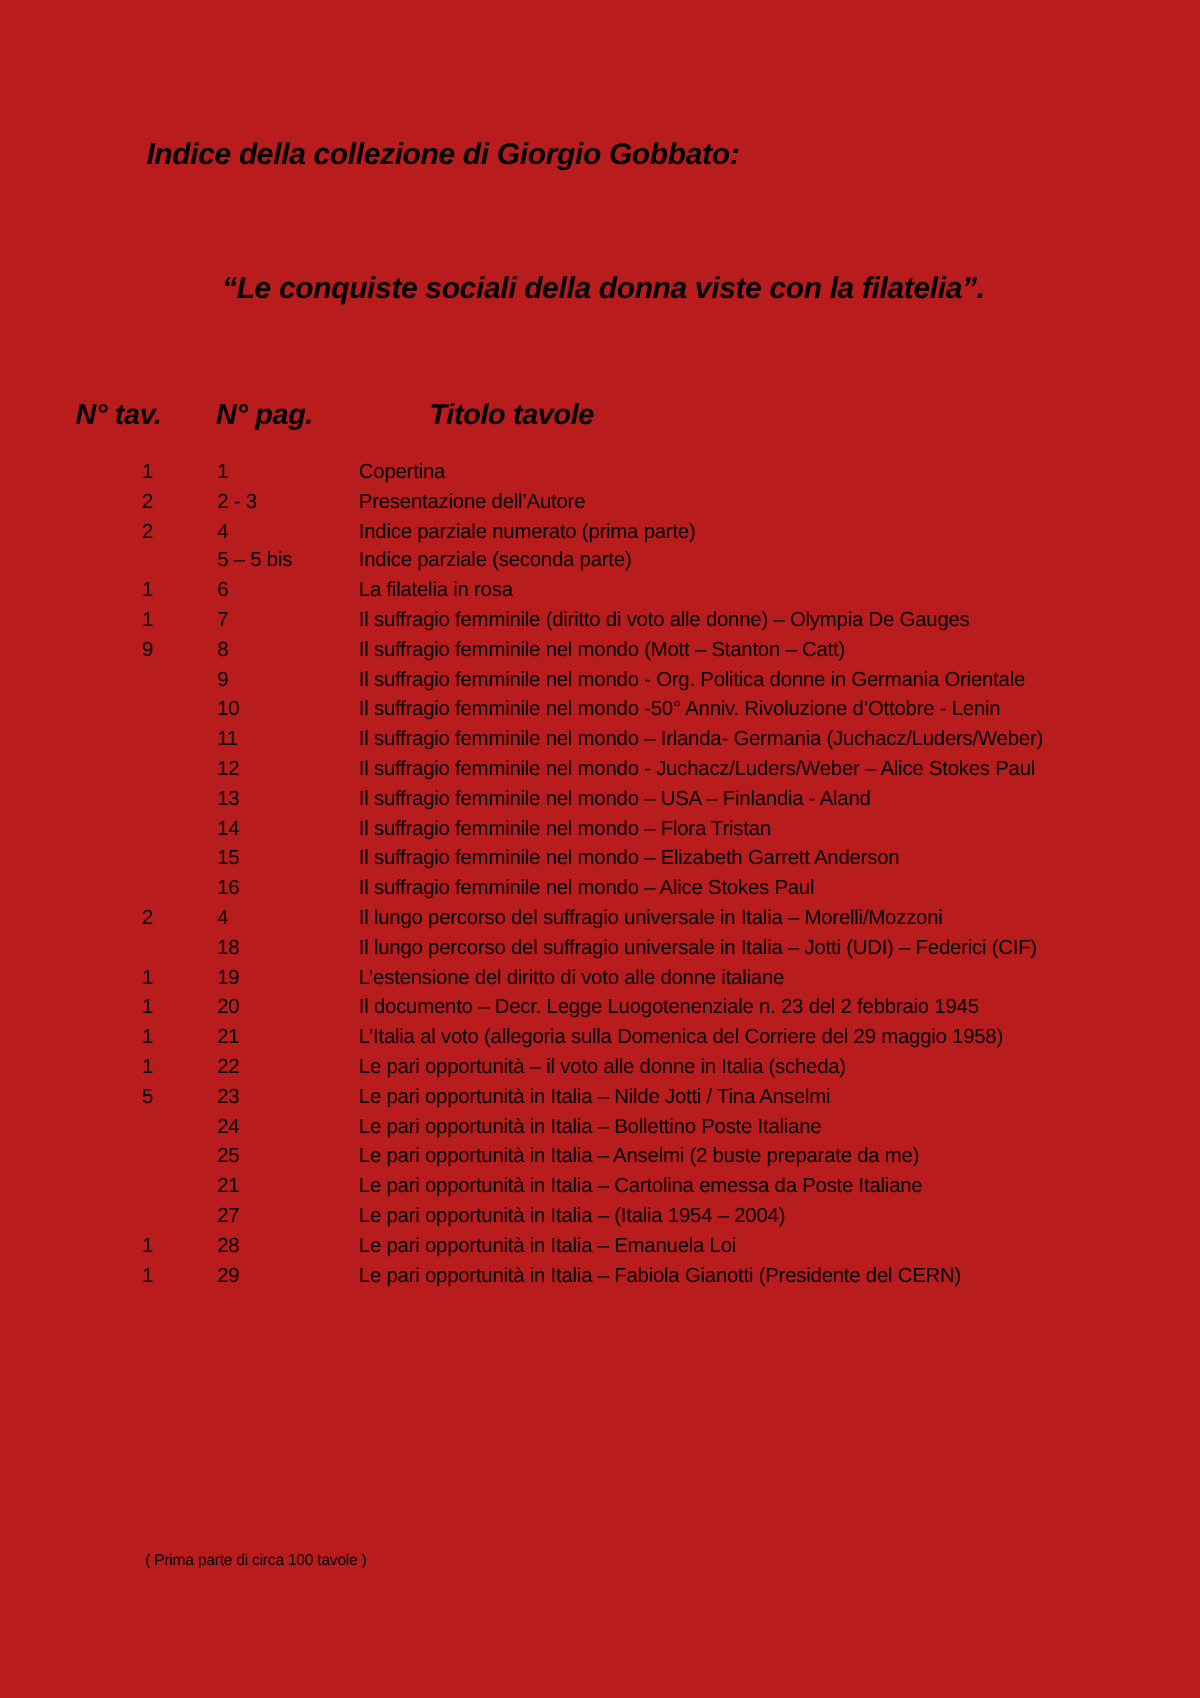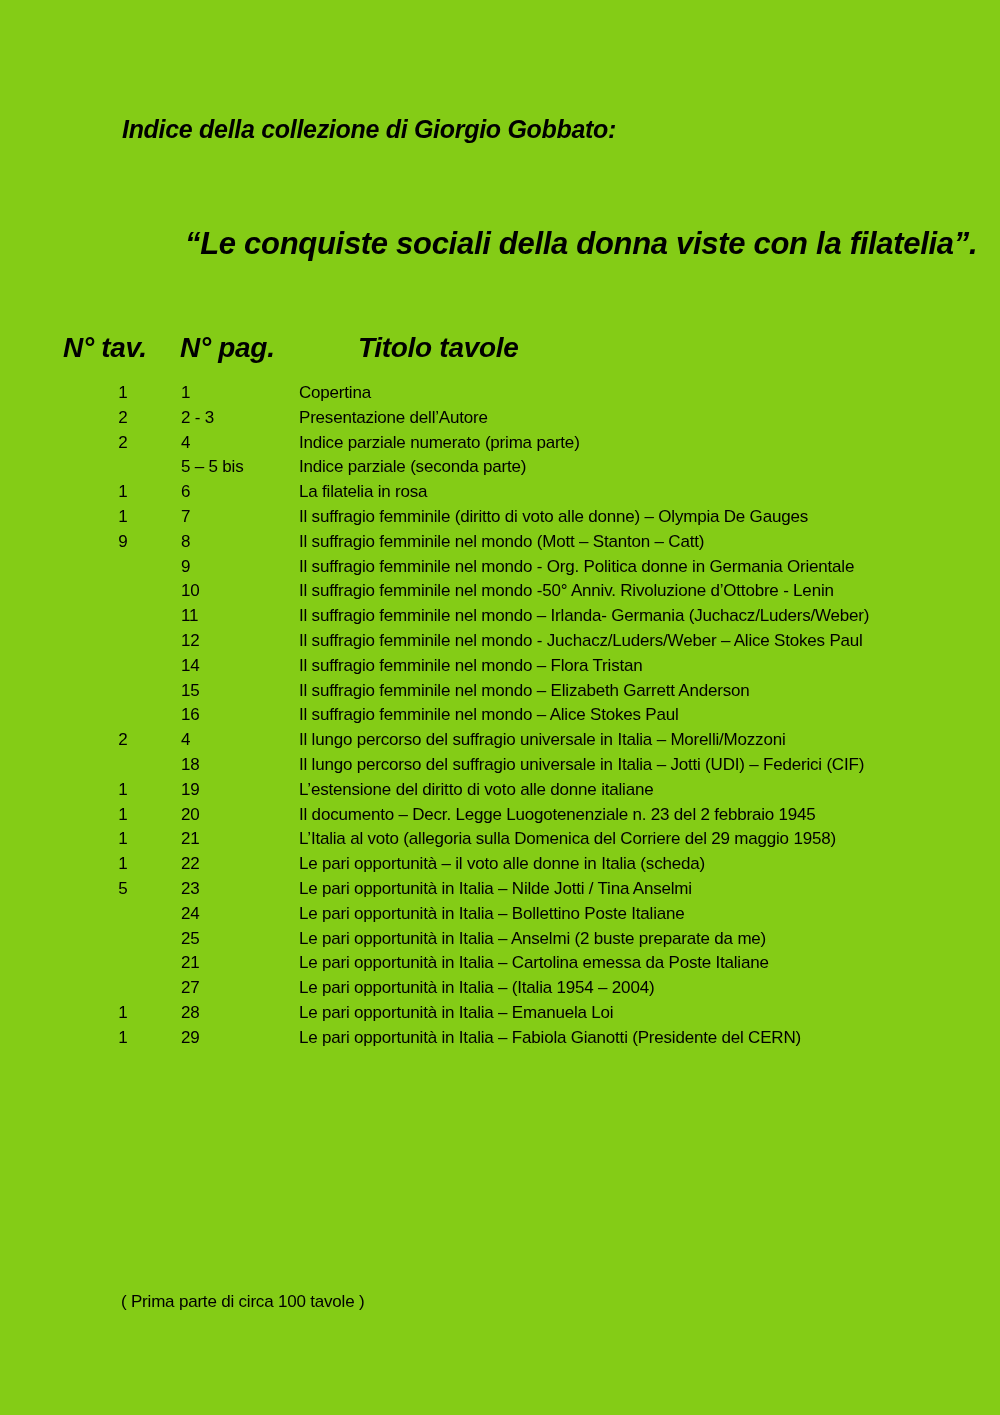--- a/index.html
+++ b/index.html
@@ -4,52 +4,52 @@
 <style>
   html, body {
     margin: 0;
     padding: 0;
     background: #ffffff;
   }
   .page {
     position: relative;
     width: 1000px;
     height: 1415px;
-    background: #84cc16;
+    background: #b91c1c;
     color: #000000;
     font-family: "Liberation Sans", sans-serif;
     overflow: hidden;
   }
   .doc-title {
     position: absolute;
     left: 122px;
     top: 115px;
     font-size: 25px;
     font-weight: bold;
     font-style: italic;
     letter-spacing: -0.3px;
     white-space: nowrap;
   }
   .doc-subtitle {
     position: absolute;
     left: 185px;
     top: 226px;
-    font-size: 31px;
+    font-size: 25px;
     font-weight: bold;
     font-style: italic;
     letter-spacing: -0.3px;
     white-space: nowrap;
   }
   .col-headers {
     position: absolute;
     left: 0;
     top: 332px;
     width: 100%;
     height: 30px;
-    font-size: 28px;
+    font-size: 24px;
     font-weight: bold;
     font-style: italic;
     letter-spacing: -0.3px;
   }
   .h-tav   { position: absolute; left: 63px;  white-space: nowrap; }
   .h-pag   { position: absolute; left: 180px; white-space: nowrap; }
   .h-title { position: absolute; left: 358px; white-space: nowrap; }
   .rows {
     position: absolute;
     left: 0;
@@ -77,21 +77,21 @@
   }
   .c-title {
     position: absolute;
     left: 299px;
     white-space: nowrap;
   }
   .doc-footer {
     position: absolute;
     left: 121px;
     top: 1292px;
-    font-size: 17px;
+    font-size: 13px;
     letter-spacing: -0.2px;
     white-space: nowrap;
   }
 </style>
 </head>
 <body>
 
 <div class="page">
 
   <div class="doc-title">Indice della collezione di Giorgio Gobbato:</div>
@@ -155,20 +155,25 @@
         <span class="c-pag">11</span>
         <span class="c-title">Il suffragio femminile nel mondo – Irlanda- Germania (Juchacz/Luders/Weber)</span>
       </div>
       <div class="trow">
         <span class="c-tav"></span>
         <span class="c-pag">12</span>
         <span class="c-title">Il suffragio femminile nel mondo - Juchacz/Luders/Weber – Alice Stokes Paul</span>
       </div>
       <div class="trow">
         <span class="c-tav"></span>
+        <span class="c-pag">13</span>
+        <span class="c-title">Il suffragio femminile nel mondo – USA – Finlandia - Aland</span>
+      </div>
+      <div class="trow">
+        <span class="c-tav"></span>
         <span class="c-pag">14</span>
         <span class="c-title">Il suffragio femminile nel mondo – Flora Tristan</span>
       </div>
       <div class="trow">
         <span class="c-tav"></span>
         <span class="c-pag">15</span>
         <span class="c-title">Il suffragio femminile nel mondo – Elizabeth Garrett Anderson</span>
       </div>
       <div class="trow">
         <span class="c-tav"></span>

